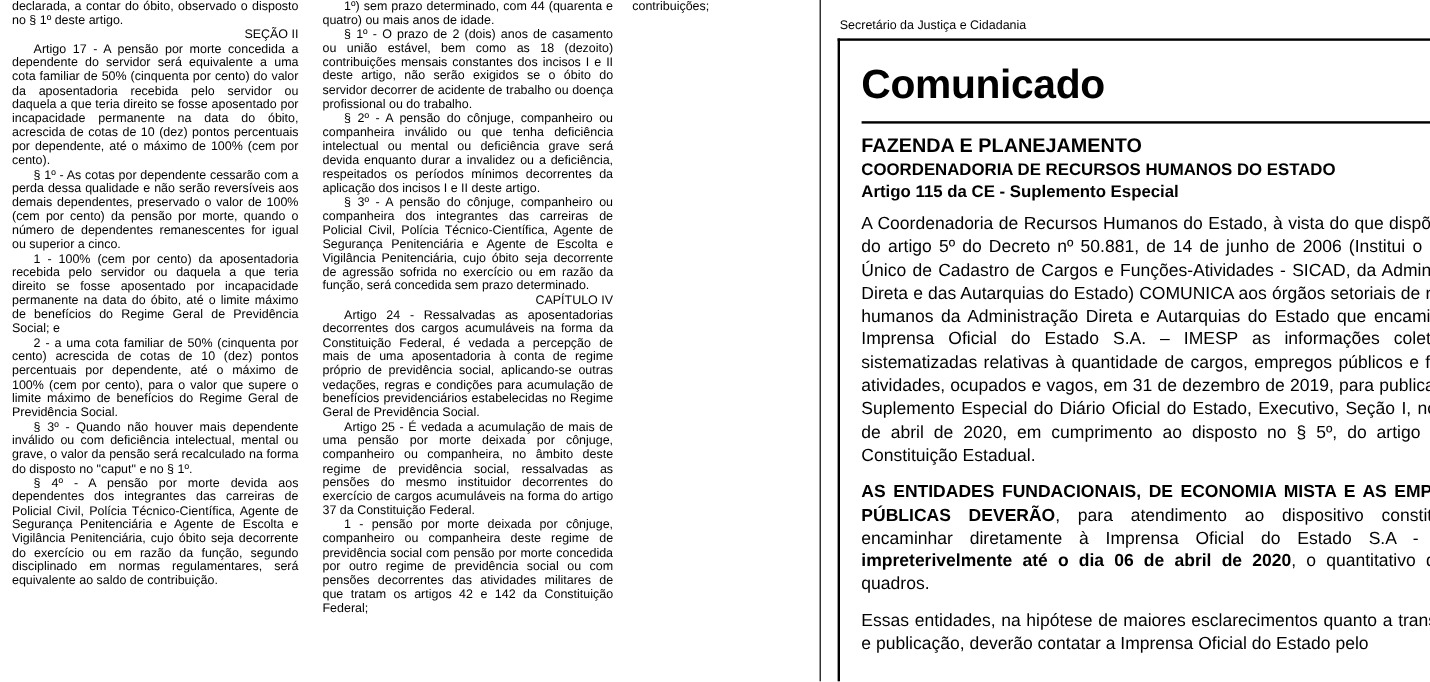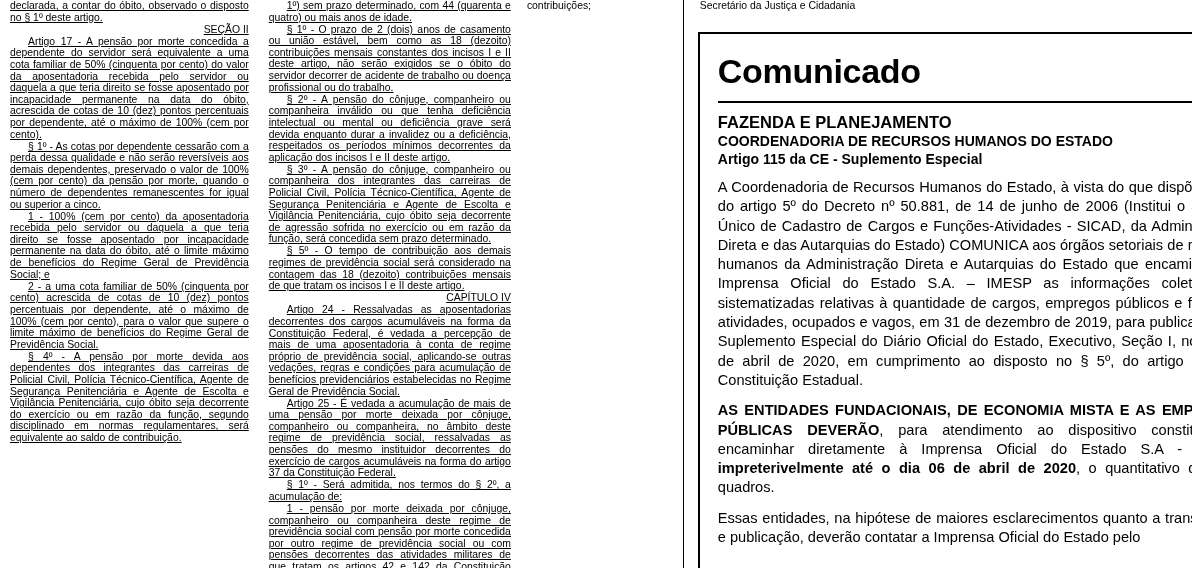--- a/index.html
+++ b/index.html
@@ -25,21 +25,20 @@
   }
   
   .col {
     box-sizing: border-box;
     padding: 0 10px 0 10px;
     font-size: 10.4px;
     line-height: 11.6px;
     text-align: justify;
     overflow: hidden;
     position: relative;
-    text-decoration: underline;
   }
   .col p {
     margin: 0 0 0.5px 0;
     text-indent: 18px;
     hyphens: auto;
   }
   .col p.noind {
     text-indent: 0;
   }
   .col p.center {
@@ -141,44 +140,43 @@
 
 <div class="page">
 
   <div class="col col-1" id="col1">
       <p class="noind">declarada, a contar do óbito, observado o disposto no § 1º deste artigo.</p>
       <p class="secao">SEÇÃO II</p>
       <p>Artigo 17 - A pensão por morte concedida a dependente do servidor será equivalente a uma cota familiar de 50% (cinquenta por cento) do valor da aposentadoria recebida pelo servidor ou daquela a que teria direito se fosse aposentado por incapacidade permanente na data do óbito, acrescida de cotas de 10 (dez) pontos percentuais por dependente, até o máximo de 100% (cem por cento).</p>
       <p>§ 1º - As cotas por dependente cessarão com a perda dessa qualidade e não serão reversíveis aos demais dependentes, preservado o valor de 100% (cem por cento) da pensão por morte, quando o número de dependentes remanescentes for igual ou superior a cinco.</p>
       <p>1 - 100% (cem por cento) da aposentadoria recebida pelo servidor ou daquela a que teria direito se fosse aposentado por incapacidade permanente na data do óbito, até o limite máximo de benefícios do Regime Geral de Previdência Social; e</p>
       <p>2 - a uma cota familiar de 50% (cinquenta por cento) acrescida de cotas de 10 (dez) pontos percentuais por dependente, até o máximo de 100% (cem por cento), para o valor que supere o limite máximo de benefícios do Regime Geral de Previdência Social.</p>
+      <p>§ 3º - Quando não houver mais dependente inválido ou com deficiência intelectual, mental ou grave, o valor da pensão será recalculado na forma do disposto no "caput" e no § 1º.</p>
       <p>§ 4º - A pensão por morte devida aos dependentes dos integrantes das carreiras de Policial Civil, Polícia Técnico-Científica, Agente de Segurança Penitenciária e Agente de Escolta e Vigilância Penitenciária, cujo óbito seja decorrente do exercício ou em razão da função, segundo disciplinado em normas regulamentares, será equivalente ao saldo de contribuição.</p>
     </div>
 
   <div class="col col-2" id="col2">
       <p>1º) sem prazo determinado, com 44 (quarenta e quatro) ou mais anos de idade.</p>
       <p>§ 1º - O prazo de 2 (dois) anos de casamento ou união estável, bem como as 18 (dezoito) contribuições mensais constantes dos incisos I e II deste artigo, não serão exigidos se o óbito do servidor decorrer de acidente de trabalho ou doença profissional ou do trabalho.</p>
       <p>§ 2º - A pensão do cônjuge, companheiro ou companheira inválido ou que tenha deficiência intelectual ou mental ou deficiência grave será devida enquanto durar a invalidez ou a deficiência, respeitados os períodos mínimos decorrentes da aplicação dos incisos I e II deste artigo.</p>
       <p>§ 3º - A pensão do cônjuge, companheiro ou companheira dos integrantes das carreiras de Policial Civil, Polícia Técnico-Científica, Agente de Segurança Penitenciária e Agente de Escolta e Vigilância Penitenciária, cujo óbito seja decorrente de agressão sofrida no exercício ou em razão da função, será concedida sem prazo determinado.</p>
-      <p>§ 5º - O tempo de contribuição aos demais regimes de previdência social será considerado na contagem das 18 (dezoito) contribuições mensais de que tratam os incisos I e II deste artigo.</p>
       <p class="center">CAPÍTULO IV</p>
       <p>Artigo 24 - Ressalvadas as aposentadorias decorrentes dos cargos acumuláveis na forma da Constituição Federal, é vedada a percepção de mais de uma aposentadoria à conta de regime próprio de previdência social, aplicando-se outras vedações, regras e condições para acumulação de benefícios previdenciários estabelecidas no Regime Geral de Previdência Social.</p>
       <p>Artigo 25 - É vedada a acumulação de mais de uma pensão por morte deixada por cônjuge, companheiro ou companheira, no âmbito deste regime de previdência social, ressalvadas as pensões do mesmo instituidor decorrentes do exercício de cargos acumuláveis na forma do artigo 37 da Constituição Federal.</p>
-      <p>§ 1º - Será admitida, nos termos do § 2º, a acumulação de:</p>
       <p>1 - pensão por morte deixada por cônjuge, companheiro ou companheira deste regime de previdência social com pensão por morte concedida por outro regime de previdência social ou com pensões decorrentes das atividades militares de que tratam os artigos 42 e 142 da Constituição Federal;</p>
     </div>
 
   <div class="col-frag" id="col3">
     <p>contribuições;</p>
   </div>
 
   <div class="sep-v"></div>
 
   <div class="comunicado-wrap">
-    <div class="tiny-top" style="padding-top:0;">Secretário da Justiça e Cidadania</div>
+    <div class="tiny-top" style="padding-top:16px;">Secretário da Justiça e Cidadania</div>
 
     <div class="comunicado-box">
       <div class="comunicado-title">Comunicado</div>
       <div class="rule"></div>
       <div class="org1">FAZENDA E PLANEJAMENTO</div>
       <div class="org2">COORDENADORIA DE RECURSOS HUMANOS DO ESTADO</div>
       <div class="org3">Artigo 115 da CE - Suplemento Especial</div>
       <div id="comunicado-body">
           <div class="body-p"><span>A Coordenadoria de Recursos Humanos do Estado, à vista do que dispõe o § 2º do artigo 5º do Decreto nº 50.881, de 14 de junho de 2006 (Institui o Sistema Único de Cadastro de Cargos e Funções-Atividades - SICAD, da Administração Direta e das Autarquias do Estado) COMUNICA aos órgãos setoriais de recursos humanos da Administração Direta e Autarquias do Estado que encaminhará à Imprensa Oficial do Estado S.A. – IMESP as informações coletadas e sistematizadas relativas à quantidade de cargos, empregos públicos e funções-atividades, ocupados e vagos, em 31 de dezembro de 2019, para publicação em Suplemento Especial do Diário Oficial do Estado, Executivo, Seção I, no dia 30 de abril de 2020, em cumprimento ao disposto no § 5º, do artigo 115, da Constituição Estadual.</span></div>
           <div class="body-p"><b>AS ENTIDADES FUNDACIONAIS, DE ECONOMIA MISTA E AS EMPRESAS PÚBLICAS DEVERÃO</b><span>, para atendimento ao dispositivo constitucional, encaminhar diretamente à Imprensa Oficial do Estado S.A - IMESP, </span><b>impreterivelmente até o dia 06 de abril de 2020</b><span>, o quantitativo de seus quadros.</span></div>

